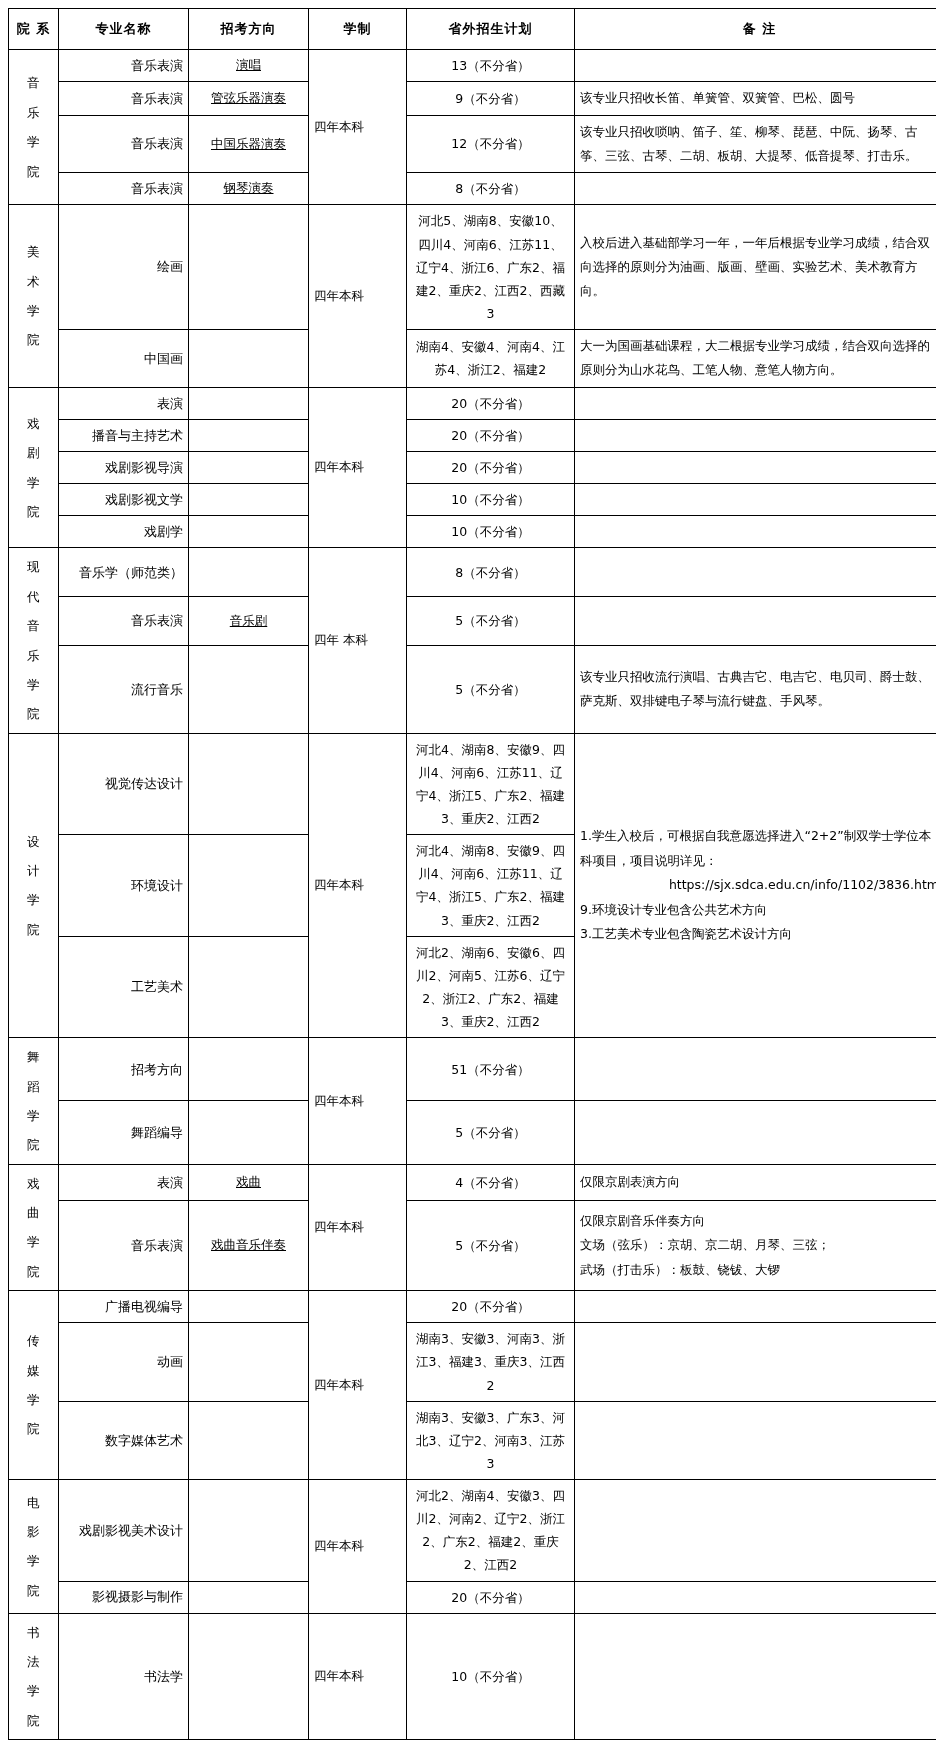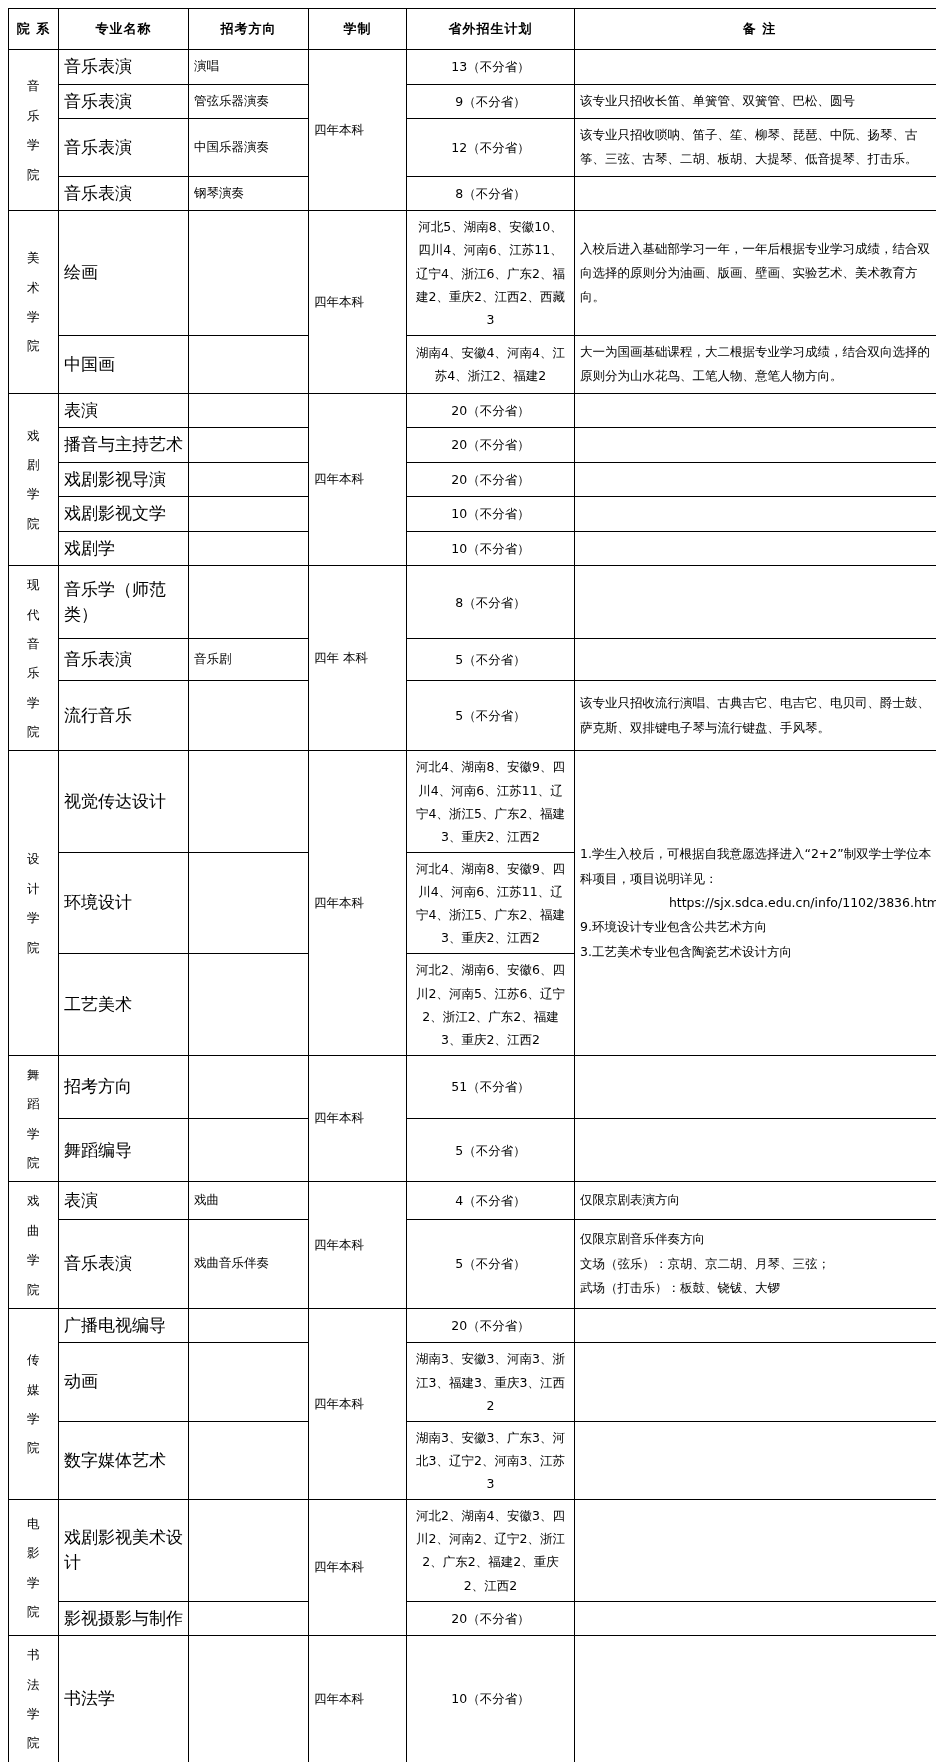--- a/index.html
+++ b/index.html
@@ -51,25 +51,27 @@
     font-size: 12.5px;
     letter-spacing: 0.5px;
     line-height: 2.35;
     padding-left: 2px;
     padding-right: 2px;
   }
   td.college .stack {
     display: block;
   }
   td.major {
-    text-align: left;
-    font-size: 17px;
+    text-align: right;
+    font-size: 13px;
   }
   td.direction {
-    font-size: 12.5px;
+    text-align: center;
+    font-size: 12.5px;
+    text-decoration: underline;
   }
   td.system {
     font-size: 12.5px;
   }
   td.plan {
     text-align: center;
     font-size: 12.5px;
     line-height: 1.85;
   }
   td.plan.prov {

